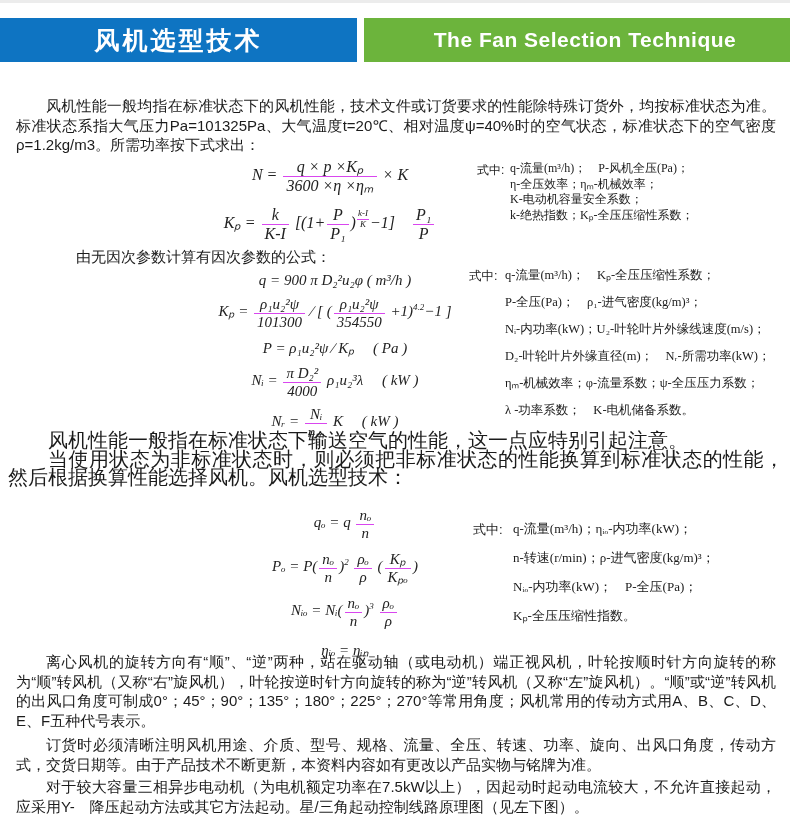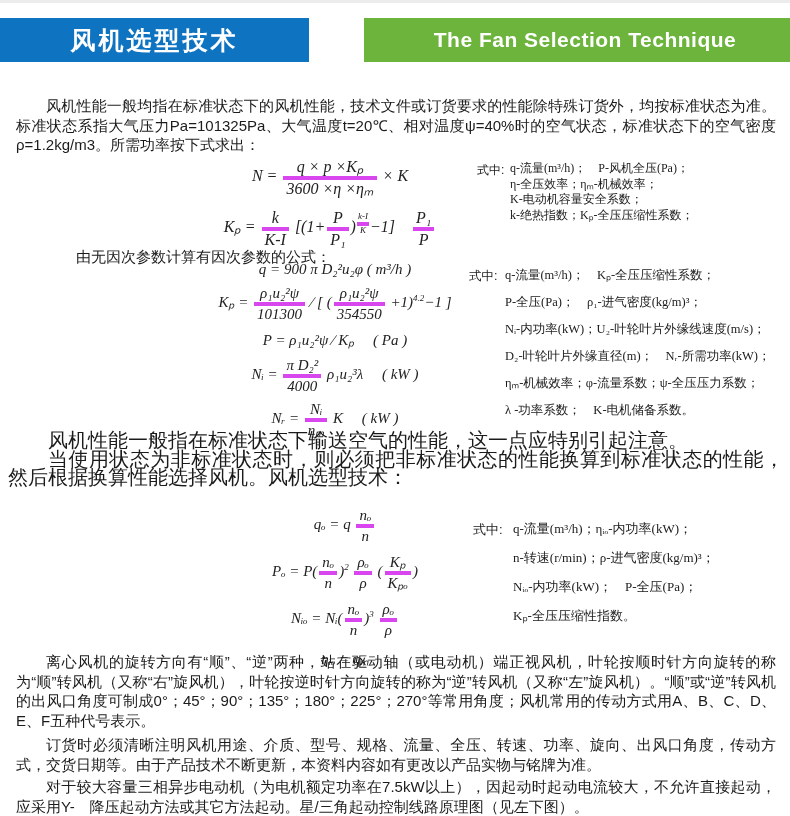--- a/index.html
+++ b/index.html
@@ -4,48 +4,48 @@
 <style>
   html,body{margin:0;padding:0;background:#ffffff;}
   .page{
     position:relative;width:790px;height:816px;background:#ffffff;overflow:hidden;
     font-family:"Liberation Sans",sans-serif;color:#1b1b1b;
   }
   .top-edge{position:absolute;left:0;top:0;right:0;height:3px;background:#ececec;}
 
   
   .banner{position:absolute;top:18px;height:44px;display:flex;align-items:center;justify-content:center;color:#fff;}
-  .banner-blue{left:0;width:309px;background:#0e74c2;font-size:25px;font-weight:bold;letter-spacing:3px;}
+  .banner-blue{left:0;width:357px;background:#0e74c2;font-size:25px;font-weight:bold;letter-spacing:3px;}
   .banner-green{left:364px;width:426px;background:#6cb43c;font-size:21px;font-weight:600;letter-spacing:0.5px;padding-left:8px;}
 
   
   .body-text{
     position:absolute;left:8px;right:6px;margin:8px;
     font-size:15px;line-height:19.5px;text-align:justify;text-indent:2em;
   }
   #p1{top:88px;}
   #heading2{top:239px;text-align:left;}
   #p3wrap{position:absolute;left:8px;right:6px;top:431px;}
   #p3wrap p{margin:0;font-size:20px;line-height:18.5px;text-align:justify;text-indent:2em;}
   #p5{top:644px;}
   #p6{top:727px;}
   #p7{top:769px;}
 
   
   .formulas{position:absolute;text-align:center;font-family:"Liberation Serif",serif;
     font-style:italic;font-size:16px;color:#222;}
   #formulas1{left:175px;top:158px;width:310px;}
-  #formulas2{left:190px;top:261px;width:290px;font-size:15px;}
+  #formulas2{left:190px;top:272px;width:290px;font-size:15px;}
   #formulas3{left:240px;top:507px;width:210px;font-size:15px;}
   .fline{margin-bottom:7px;white-space:nowrap;}
   #formulas1 .fline{margin-bottom:12px;}
   #formulas3 .fline{margin-bottom:10px;}
 
   .frac{display:inline-block;vertical-align:middle;text-align:center;margin:0 2px;line-height:1.1;}
-  .frac > .num{display:block;border-bottom:4px solid #d946ef;padding:0 3px;}
+  .frac > .num{display:block;border-bottom:1px solid #d946ef;padding:0 3px;}
   .frac > .den{display:block;padding:0 3px;}
   sup{font-size:9px;vertical-align:super;line-height:0;}
   sup .frac{margin:0 1px;font-size:9px;vertical-align:middle;}
   sup .frac > .num{padding:0 1px;}
   sup .frac > .den{padding:0 1px;}
 
   
   .notes{position:absolute;font-family:"Liberation Serif",serif;color:#1b1b1b;margin-left:7px;}
   .note-label{position:absolute;left:0;top:1px;font-family:"Liberation Sans",sans-serif;}
   .note-lines{display:block;}

